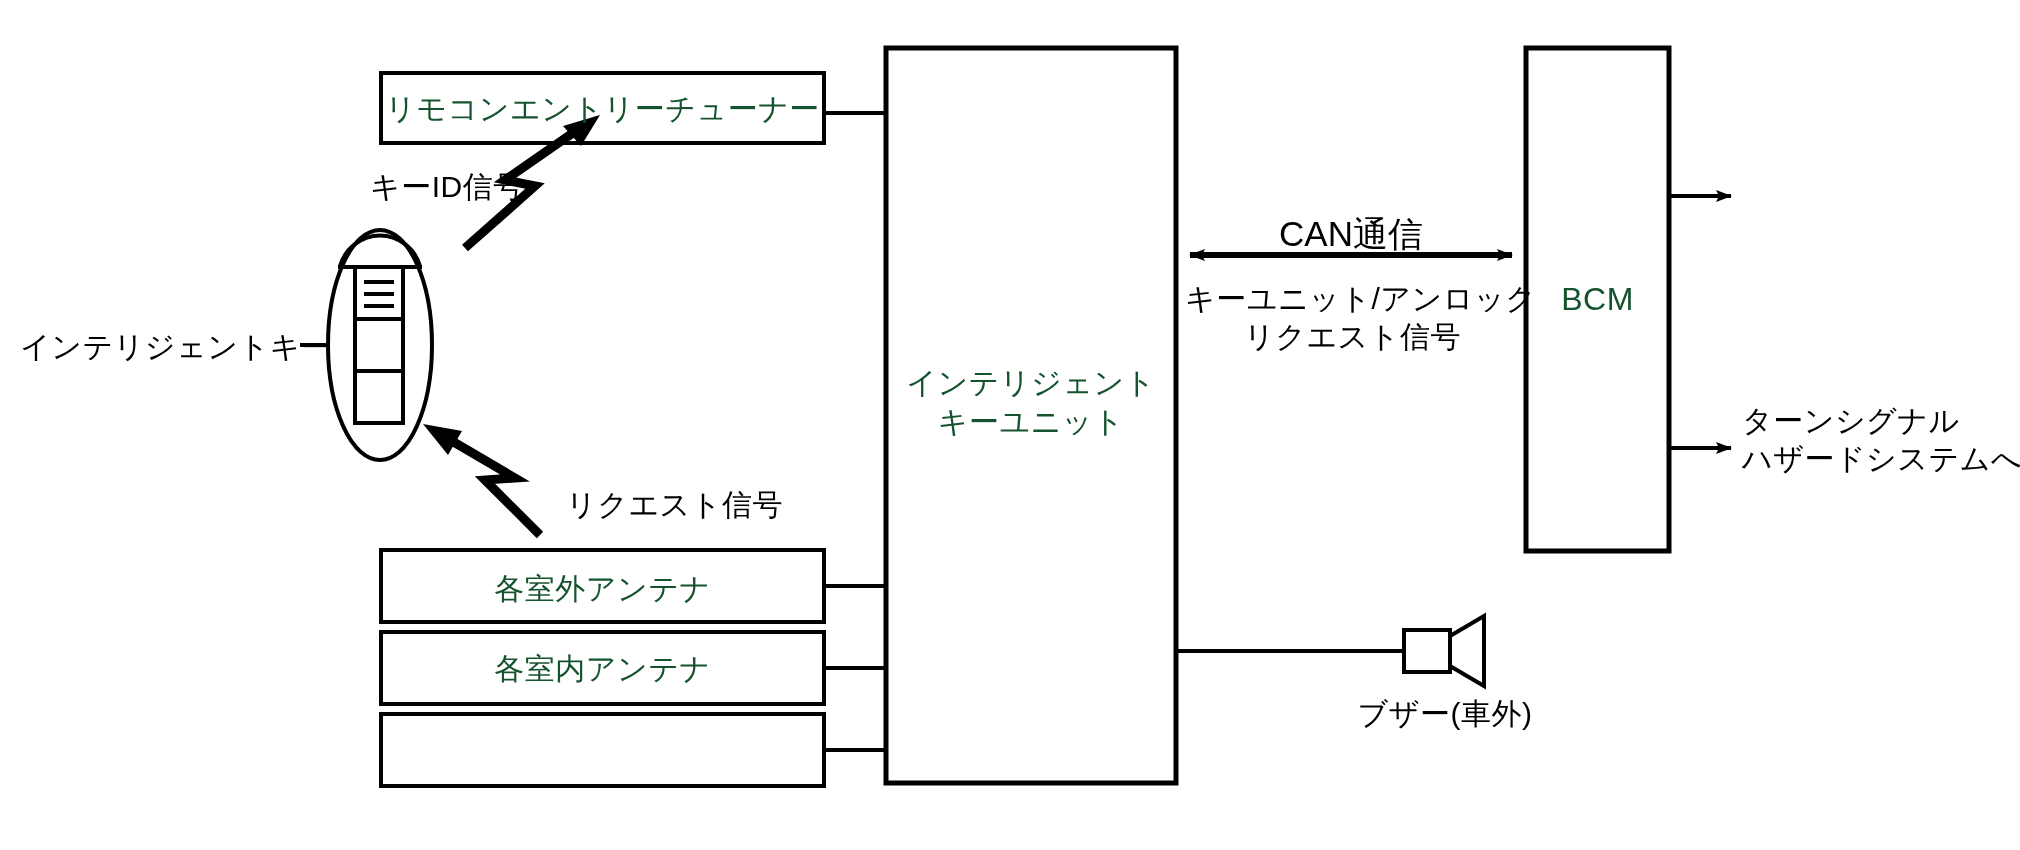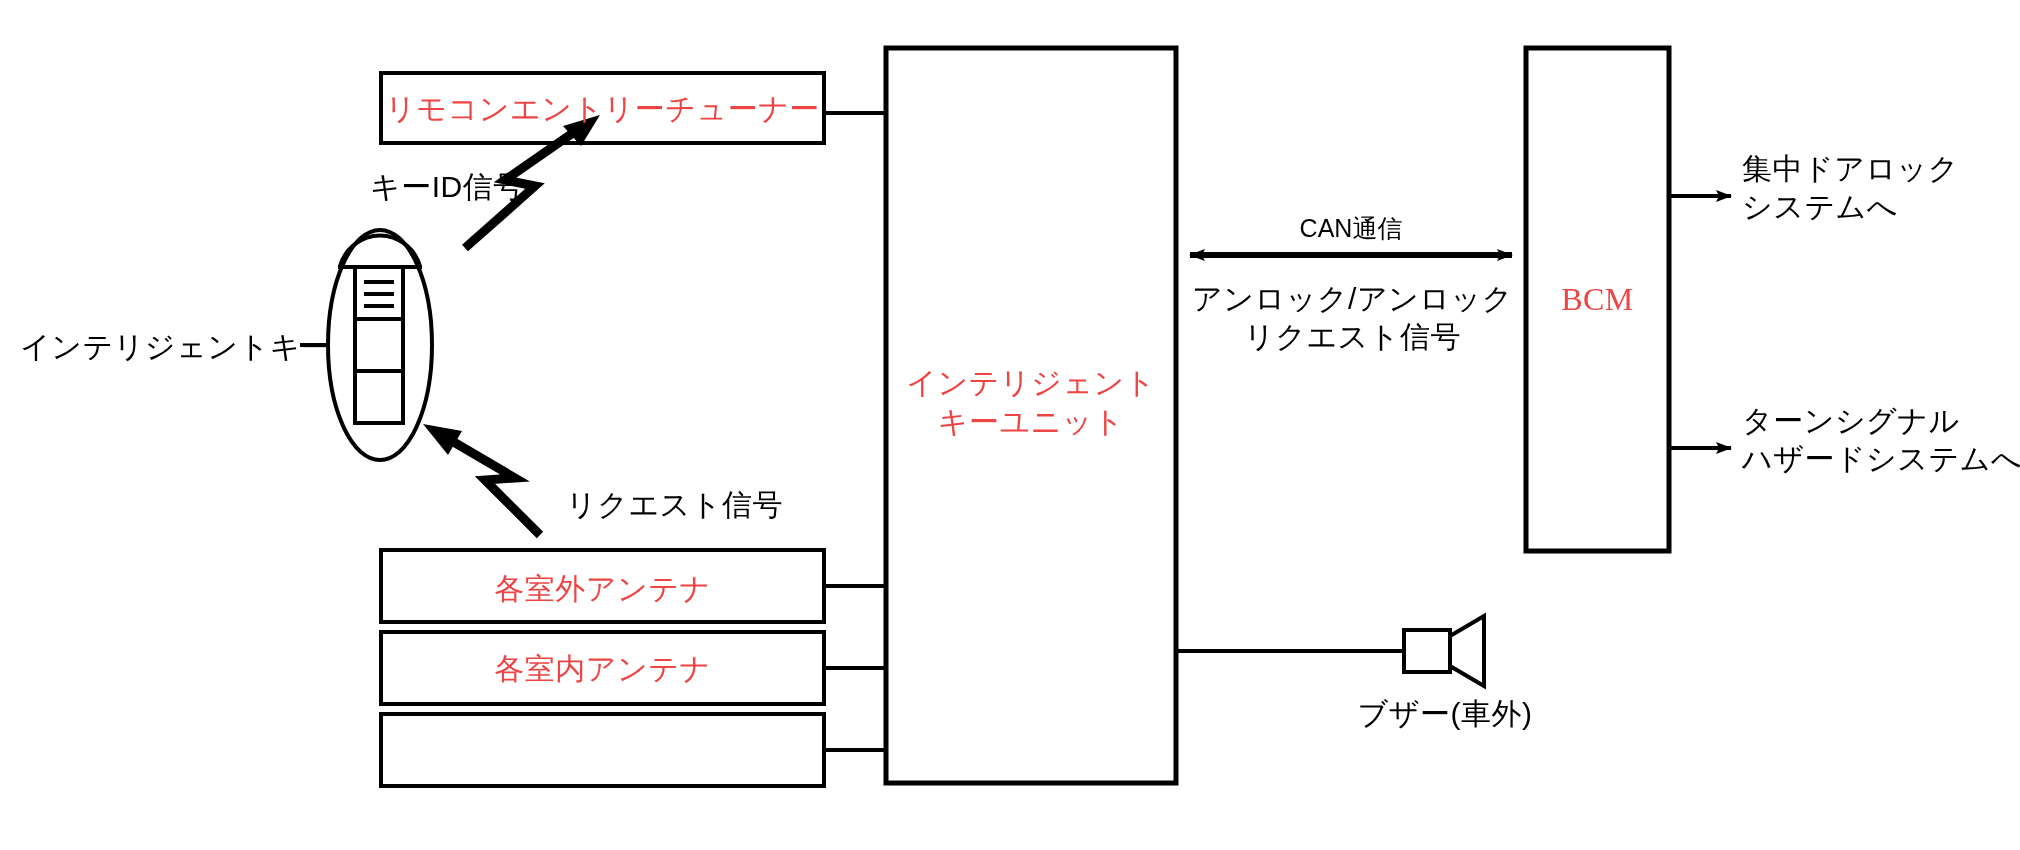--- a/index.html
+++ b/index.html
@@ -39,27 +39,26 @@
   }
   .lbl.mono {
     font-family: "Liberation Sans", "DejaVu Sans", sans-serif;
     letter-spacing: 0px;
   }
   .box-text {
     position: absolute;
     display: flex;
     align-items: center;
     justify-content: center;
-    color: #ef4444;
+    color: #14532d;
     font-size: 30px;
     line-height: 1.3;
     text-align: center;
     white-space: pre;
     letter-spacing: 0.5px;
-    font-family: Liberation Serif, serif;
   }
 </style>
 </head>
 <body>
 
 <div id="canvas">
 
   <svg class="layer" viewBox="0 0 2020 850">
 
     <defs>
@@ -133,26 +132,24 @@
 
   <div class="box-text" style="left:381px; top:552px; width:443px; height:72px;">各室外アンテナ</div>
   <div class="box-text" style="left:381px; top:632px; width:443px; height:72px;">各室内アンテナ</div>
 
   <div class="lbl" style="left:20px; top:328px;">インテリジェントキー</div>
 
   <div class="lbl" style="left:370px; top:168px;">キーID信号</div>
 
   <div class="lbl" style="left:566px; top:486px;">リクエスト信号</div>
 
-  <div class="lbl ctr mono" style="left:1190px; top:212px; width:322px; font-size:25px;">CAN通信</div>
+  <div class="lbl ctr mono" style="left:1190px; top:212px; width:322px; font-size:35px;">CAN通信</div>
 
-  <div class="lbl ctr" style="left:1185px; top:280px; width:335px;">アンロック/アンロック
+  <div class="lbl ctr" style="left:1185px; top:280px; width:335px;">キーユニット/アンロック
 リクエスト信号</div>
 
-  <div class="lbl" style="left:1742px; top:150px;">集中ドアロック
-システムへ</div>
 
   <div class="lbl" style="left:1742px; top:402px;">ターンシグナル
 ハザードシステムへ</div>
 
   <div class="lbl ctr" style="left:1320px; top:695px; width:250px;">ブザー(車外)</div>
 
 </div>
 
 </body></html>

